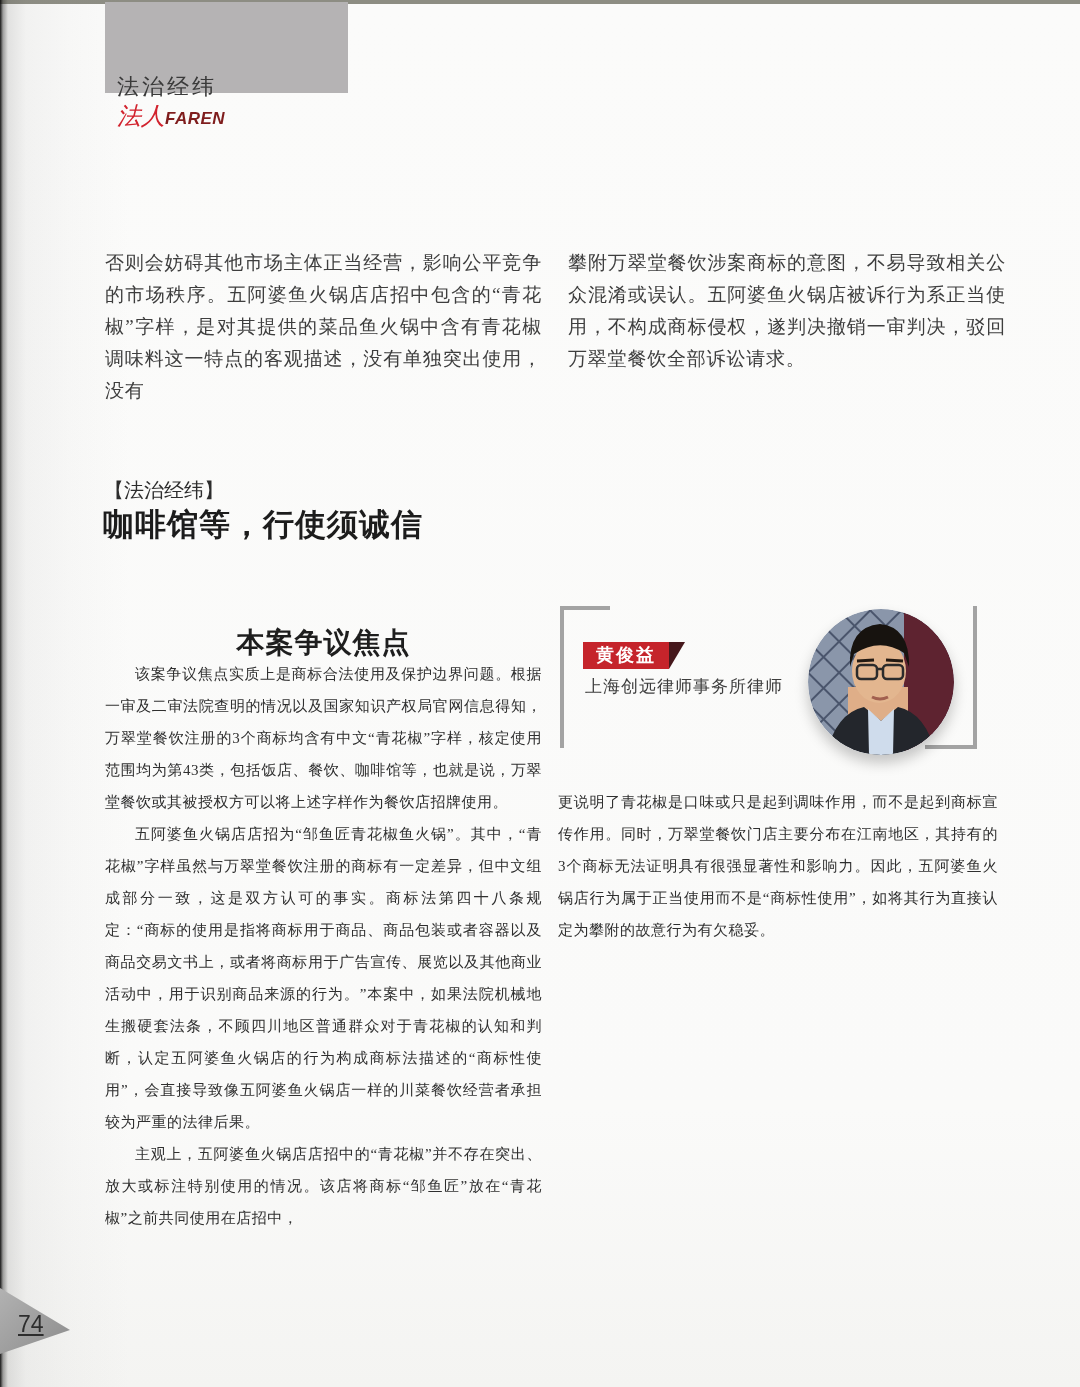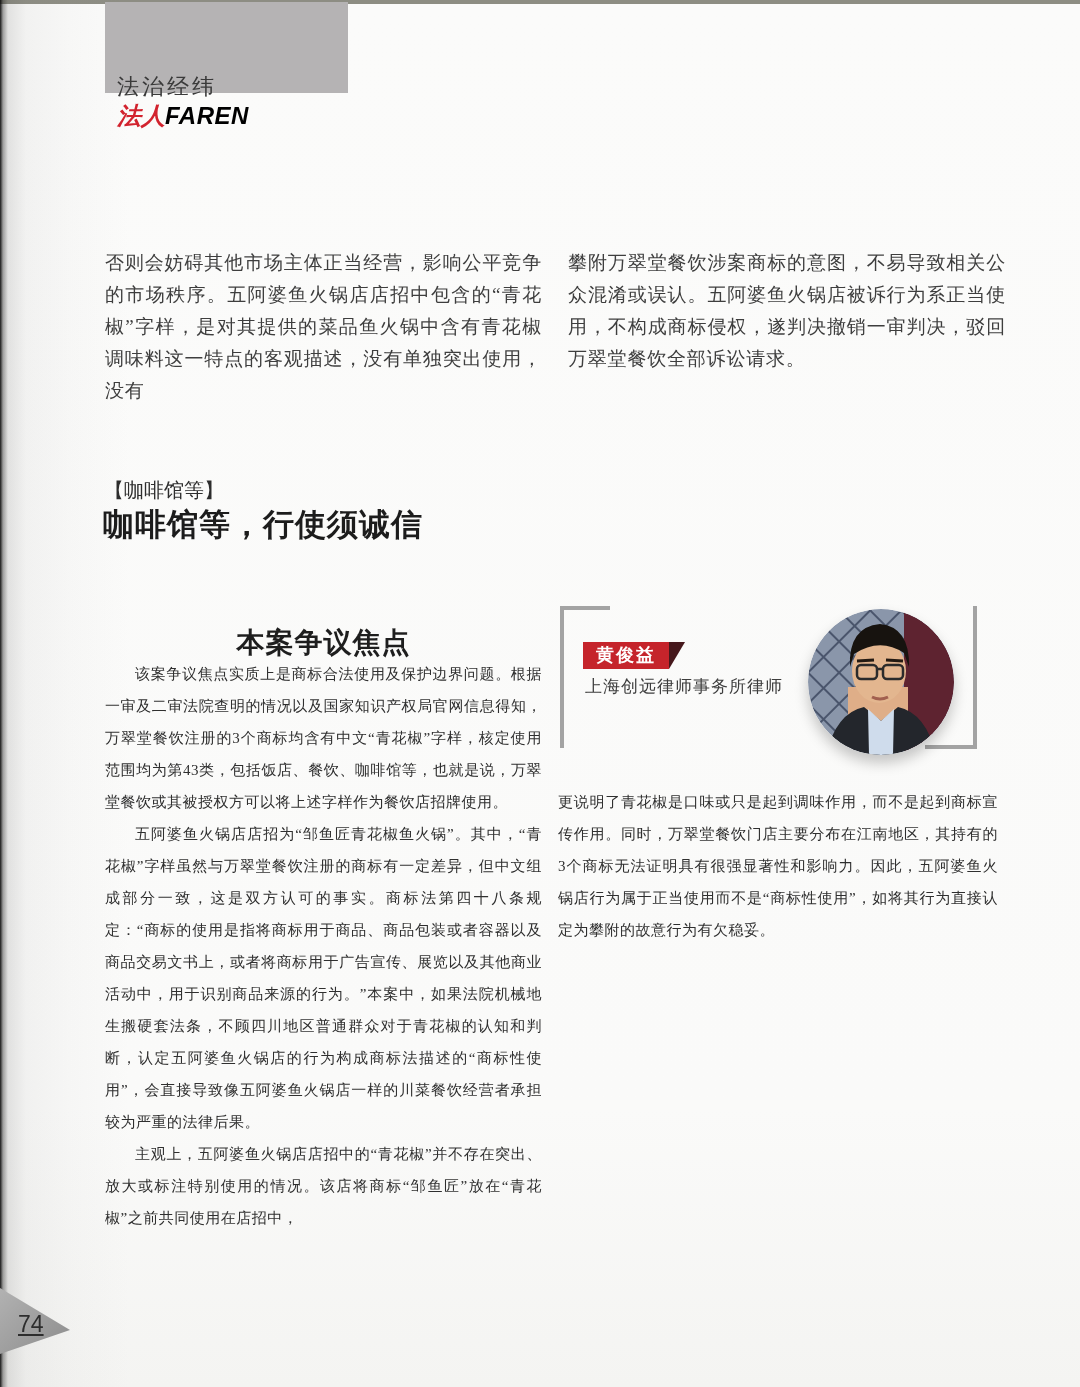--- a/index.html
+++ b/index.html
@@ -10,24 +10,24 @@
   }
   .edge-top{position:absolute;left:0;top:0;width:100%;height:4px;background:#8d8d83;}
   .edge-left{position:absolute;left:0;top:0;bottom:0;width:130px;pointer-events:none;
     background:linear-gradient(90deg,rgba(12,12,12,.95) 0px,rgba(45,45,45,.45) 3px,
       rgba(90,90,90,.16) 8px,rgba(120,120,120,.07) 26px,rgba(150,150,150,.04) 70px,rgba(255,255,255,0) 130px);}
   
   .masthead{position:absolute;left:105px;top:2px;width:243px;height:91px;background:#b5b3b4;}
   .masthead-label{position:absolute;left:12px;top:70px;font-family:"Liberation Sans",sans-serif;
     font-size:22px;color:#3a3a3a;letter-spacing:3px;}
   .masthead-logo{position:absolute;left:12px;top:98px;white-space:nowrap;}
-  .logo-cn{font-family:"Liberation Sans",sans-serif;font-style:italic;font-weight:bold;
+  .logo-cn{font-family:"Liberation Sans",sans-serif;font-style:italic;font-weight:normal;
     font-size:24px;color:#d2232e;}
   .logo-en{font-family:"Liberation Sans",sans-serif;font-style:italic;font-weight:bold;
-    font-size:24px;color:#000000;letter-spacing:.5px;margin-top:16px;}
+    font-size:17px;color:#7f1d1d;letter-spacing:.5px;margin-top:16px;}
   
   .lead-left,.lead-right{position:absolute;top:247px;font-size:19px;line-height:32px;
     letter-spacing:.8px;color:#3e3e3e;text-align:justify;margin:0;}
   .lead-left{left:105px;width:437px;}
   .lead-right{left:568px;width:438px;}
   
   .kicker{position:absolute;left:104px;top:477px;font-family:"Liberation Sans",sans-serif;
     font-size:20px;color:#2d2d2d;}
   .title{position:absolute;left:103px;top:504px;font-family:"Liberation Sans",sans-serif;
     font-size:31px;font-weight:bold;color:#1c1c1c;letter-spacing:1px;margin:0;}
@@ -68,21 +68,21 @@
   <div class="masthead">
     <div class="masthead-label">法治经纬</div>
     <div class="masthead-logo">
       <span class="logo-cn">法人</span><span class="logo-en">FAREN</span>
     </div>
   </div>
 
   <p class="lead-left">否则会妨碍其他市场主体正当经营，影响公平竞争的市场秩序。五阿婆鱼火锅店店招中包含的“青花椒”字样，是对其提供的菜品鱼火锅中含有青花椒调味料这一特点的客观描述，没有单独突出使用，没有</p>
   <p class="lead-right">攀附万翠堂餐饮涉案商标的意图，不易导致相关公众混淆或误认。五阿婆鱼火锅店被诉行为系正当使用，不构成商标侵权，遂判决撤销一审判决，驳回万翠堂餐饮全部诉讼请求。</p>
 
-  <div class="kicker">【咖啡馆等】</div>
+  <div class="kicker">【法治经纬】</div>
   <h1 class="title">咖啡馆等，行使须诚信</h1>
 
   <div class="focus-heading">本案争议焦点</div>
 
   <div class="body-left">
     <p class="indent">该案争议焦点实质上是商标合法使用及保护边界问题。根据一审及二审法院查明的情况以及国家知识产权局官网信息得知，万翠堂餐饮注册的3个商标均含有中文“青花椒”字样，核定使用范围均为第43类，包括饭店、餐饮、咖啡馆等，也就是说，万翠堂餐饮或其被授权方可以将上述字样作为餐饮店招牌使用。</p>
     <p class="indent">五阿婆鱼火锅店店招为“邹鱼匠青花椒鱼火锅”。其中，“青花椒”字样虽然与万翠堂餐饮注册的商标有一定差异，但中文组成部分一致，这是双方认可的事实。商标法第四十八条规定：“商标的使用是指将商标用于商品、商品包装或者容器以及商品交易文书上，或者将商标用于广告宣传、展览以及其他商业活动中，用于识别商品来源的行为。”本案中，如果法院机械地生搬硬套法条，不顾四川地区普通群众对于青花椒的认知和判断，认定五阿婆鱼火锅店的行为构成商标法描述的“商标性使用”，会直接导致像五阿婆鱼火锅店一样的川菜餐饮经营者承担较为严重的法律后果。</p>
     <p class="indent">主观上，五阿婆鱼火锅店店招中的“青花椒”并不存在突出、放大或标注特别使用的情况。该店将商标“邹鱼匠”放在“青花椒”之前共同使用在店招中，</p>
   </div>
 

